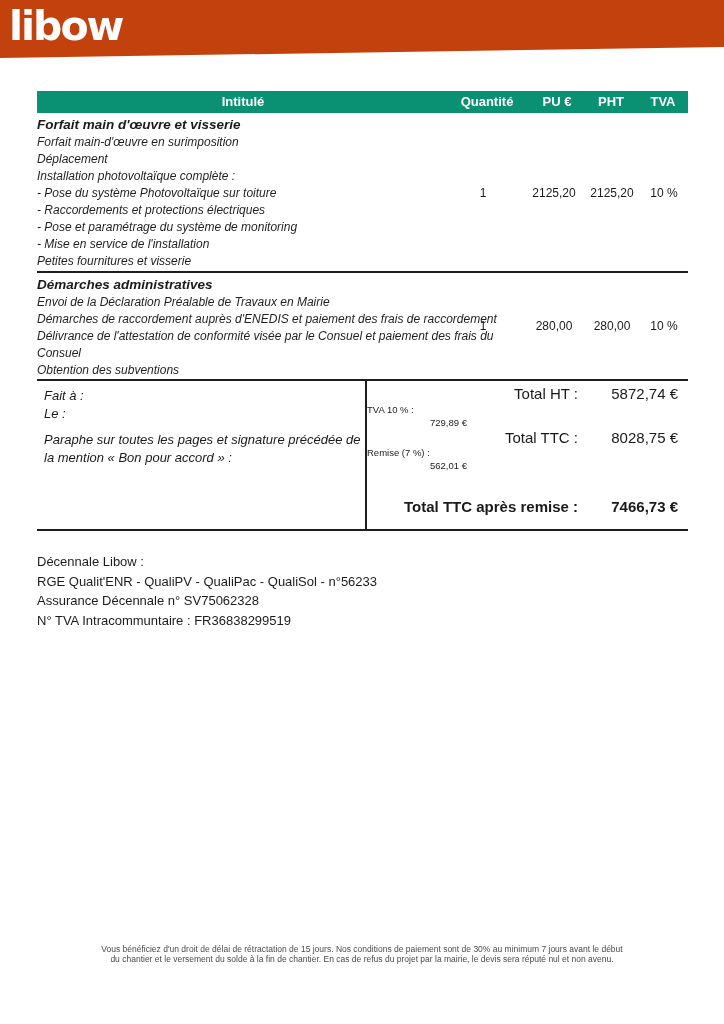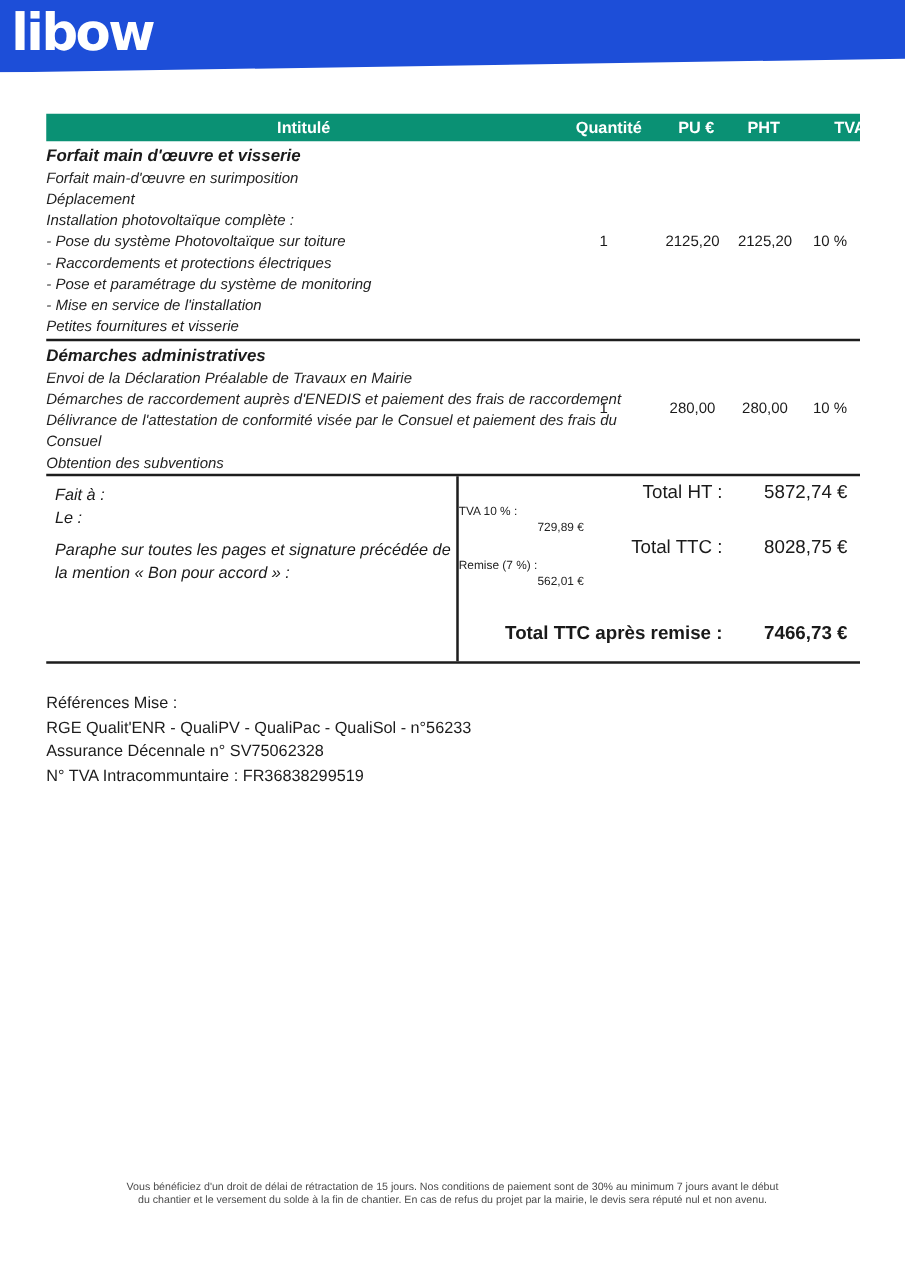--- a/index.html
+++ b/index.html
@@ -5,38 +5,38 @@
   * { margin:0; padding:0; box-sizing:border-box; }
   html,body { background:#e8e8e8; }
   .page {
     position:relative; width:724px; height:1024px; margin:0 auto;
     background:#ffffff; overflow:hidden;
     font-family:"Liberation Sans", sans-serif; color:#1a1a1a;
   }
   
   .banner {
     position:absolute; left:0; top:0; width:724px; height:58px;
-    background:#1d4ed8;
+    background:#c2410c;
     clip-path:polygon(0 0, 100% 0, 100% 81%, 0 100%);
   }
   .logo {
     position:absolute; left:9px; top:-3px;
     font-family:"DejaVu Sans", sans-serif;
     font-weight:800; font-size:41px; letter-spacing:-2px;
     color:#ffffff; line-height:58px;
   }
   
   .table { position:absolute; left:37px; top:91px; width:651px; }
   .thead {
     position:relative; height:22px; background:#0a9174;
     color:#ffffff; font-weight:bold; font-size:13px; line-height:22px;
   }
   .hcol { position:absolute; transform:translateX(-50%); white-space:nowrap; }
   .h-int { left:206px; } .h-qty { left:450px; } .h-pu { left:520px; }
-  .h-pht { left:574px; } .h-tva { left:626px;margin-left:17px; }
+  .h-pht { left:574px; } .h-tva { left:626px; }
 
   .section { position:relative; padding-top:2px; }
   .section-title { font-size:13.5px; font-weight:bold; line-height:19px;font-style:italic; }
   .line {
     font-style:italic; font-size:12px; line-height:17px;
     white-space:nowrap; color:#1f1f1f;
   }
   .values { position:absolute; left:0; right:0; height:17px; font-size:12px; line-height:17px; }
   .s1 .values { top:72px; }
   .s2 .values { top:45px; }
@@ -155,21 +155,21 @@
           </div>
         <div class="trow final">
           <span class="t-label">Total TTC après remise :</span>
           <span class="t-value">7466,73 €</span>
         </div>
       </div>
     </div>
   </div>
 
   <div class="refs" id="refs">
-      <div class="ref-line">Références Mise :</div>
+      <div class="ref-line">Décennale Libow :</div>
       <div class="ref-line">RGE Qualit'ENR - QualiPV - QualiPac - QualiSol - n°56233</div>
       <div class="ref-line">Assurance Décennale n° SV75062328</div>
       <div class="ref-line">N° TVA Intracommuntaire : FR36838299519</div>
     </div>
 
   <div class="terms">Vous bénéficiez d'un droit de délai de rétractation de 15 jours. Nos conditions de paiement sont de 30% au minimum 7 jours avant le début du chantier et le versement du solde à la fin de chantier. En cas de refus du projet par la mairie, le devis sera réputé nul et non avenu.</div>
 
 </div>
 
 </body></html>

